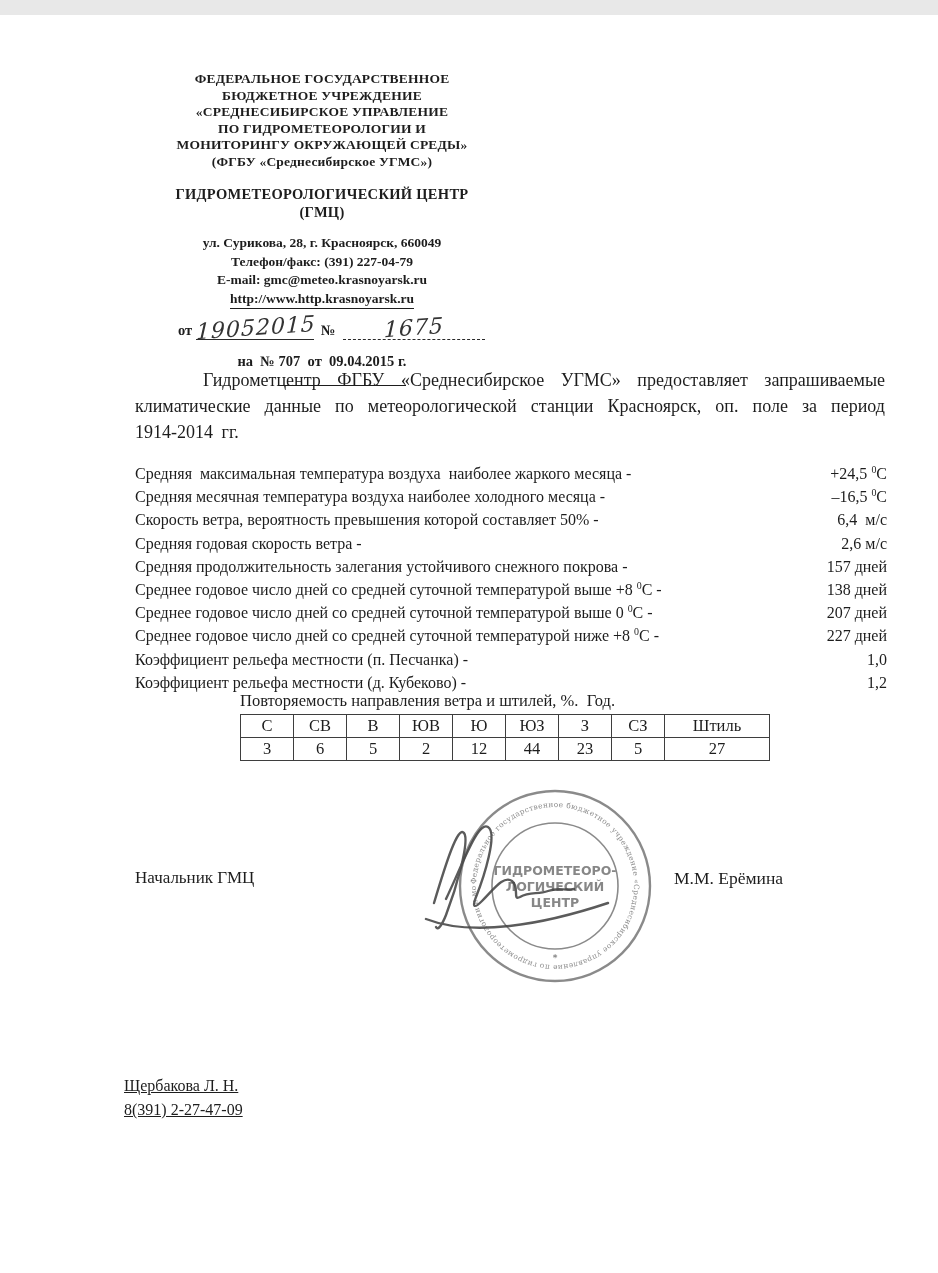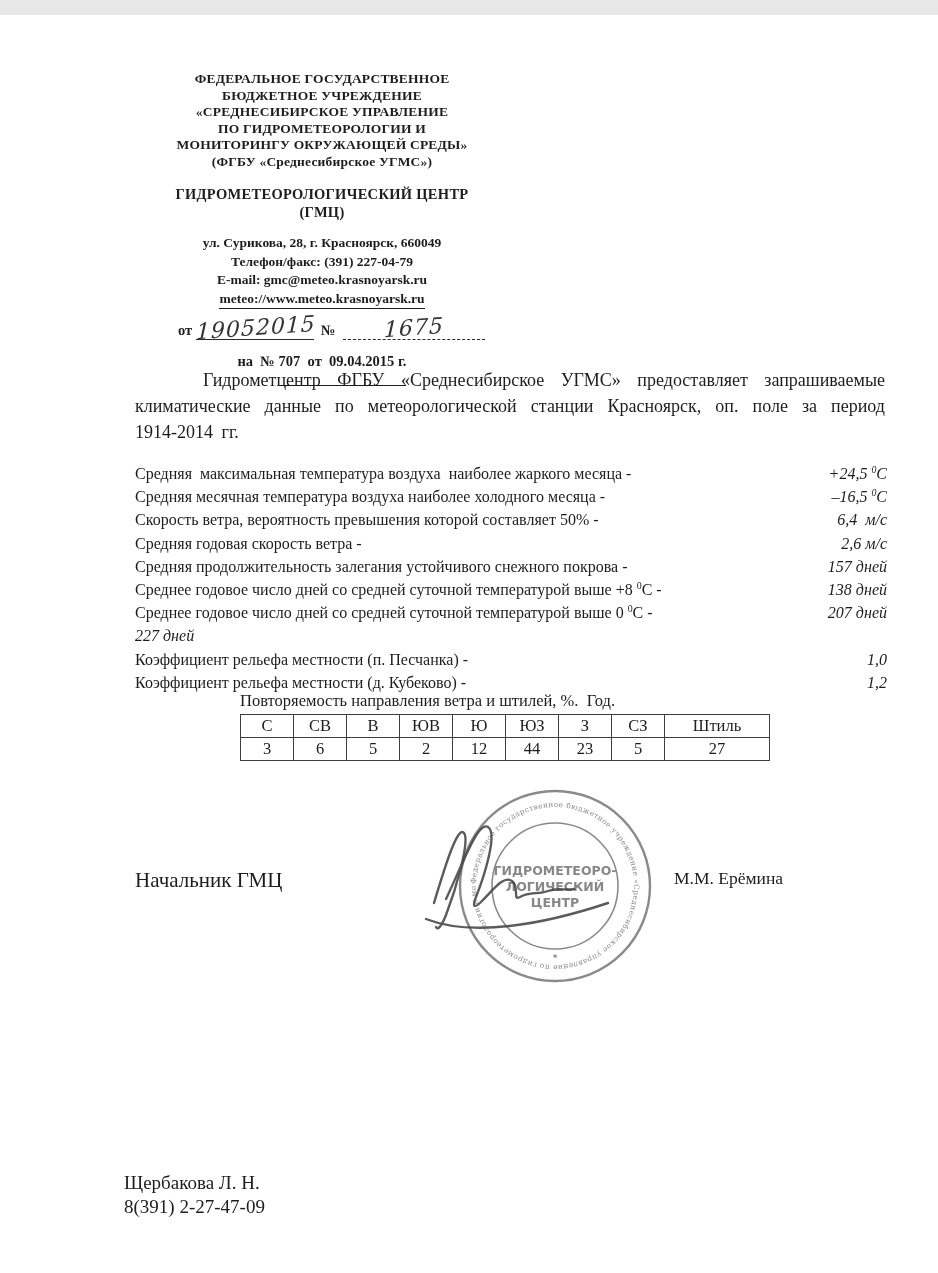--- a/index.html
+++ b/index.html
@@ -37,43 +37,43 @@
   .ref-u{display:inline-block;border-bottom:1.8px solid #1d1d1d;padding-bottom:15px;}
   
   .paragraph{
     position:absolute;left:135px;top:352px;width:750px;
     font-size:18px;line-height:26px;text-align:justify;text-indent:68px;
     word-spacing:4px;
   }
   .climate{position:absolute;left:135px;top:447px;width:752px;}
   .crow{display:flex;justify-content:space-between;font-size:16px;line-height:23.2px;}
   .clabel{white-space:pre-wrap;}
-  .cvalue{white-space:pre-wrap;text-align:right;font-style:italic;}
+  .cvalue{white-space:pre-wrap;text-align:right;}
   sup{font-size:.62em;vertical-align:super;line-height:0;}
   
   .wind-title{
     position:absolute;left:240px;top:676px;width:525px;
     font-size:16.5px;text-align:left;white-space:pre;
   }
   .wind-table{
     position:absolute;left:240px;top:699px;
     border-collapse:collapse;table-layout:fixed;
   }
   .wind-table td{
     border:1.4px solid #3e3e3e;width:52px;height:22px;
     text-align:center;font-size:16.5px;padding:0;
   }
   .wind-table td.wide{width:104px;}
   
-  .sig-title{position:absolute;left:135px;top:853px;font-size:21px;}
+  .sig-title{position:absolute;left:135px;top:853px;font-size:17px;}
   .sig-name{position:absolute;left:674px;top:853px;font-size:17.5px;}
   .stamp{position:absolute;left:452px;top:768px;opacity:.8;}
   .signature-svg{position:absolute;left:412px;top:788px;}
   
-  .footer{position:absolute;left:124px;top:1156px;font-size:19px;line-height:24px;}
+  .footer{position:absolute;left:124px;top:1059px;font-size:16px;line-height:24px;text-decoration:underline;}
 </style>
 </head>
 <body>
 
 <div class="page">
 
   <div class="letterhead">
     <div class="org-line">ФЕДЕРАЛЬНОЕ ГОСУДАРСТВЕННОЕ</div>
     <div class="org-line">БЮДЖЕТНОЕ УЧРЕЖДЕНИЕ</div>
     <div class="org-line">«СРЕДНЕСИБИРСКОЕ УПРАВЛЕНИЕ</div>
@@ -83,21 +83,21 @@
 
     <div class="dept">
       <div>ГИДРОМЕТЕОРОЛОГИЧЕСКИЙ ЦЕНТР</div>
       <div>(ГМЦ)</div>
     </div>
 
     <div class="contact">
       <div>ул. Сурикова, 28, г. Красноярск,  660049</div>
       <div>Телефон/факс: (391) 227-04-79</div>
       <div>E-mail: gmc@meteo.krasnoyarsk.ru</div>
-      <div><span class="website">meteo://www.meteo.krasnoyarsk.ru</span></div>
+      <div><span class="website">http://www.http.krasnoyarsk.ru</span></div>
     </div>
 
     <div class="ot-line"><span>от </span><span class="fill fill-a"><span class="hand">19052015</span></span><span>  №  </span><span class="fill fill-b"><span class="hand">1675</span></span></div>
 
     <div class="ref-line"><span>на  № </span><span class="ref-u">707  от  09.04.2015 г.</span></div>
   </div>
 
   <div class="paragraph">Гидрометцентр ФГБУ «Среднесибирское УГМС»  предоставляет  запрашиваемые климатические данные по метеорологической станции  Красноярск, оп. поле за период 1914-2014 гг.</div>
 
   <div class="climate">
@@ -123,20 +123,21 @@
     </div>
     <div class="crow">
       <span class="clabel"><span>Среднее годовое число дней со средней суточной температурой выше +8 </span><sup>0</sup><span>С -</span></span>
       <span class="cvalue"><span>138 дней</span><sup></sup><span></span></span>
     </div>
     <div class="crow">
       <span class="clabel"><span>Среднее годовое число дней со средней суточной температурой выше 0 </span><sup>0</sup><span>С -</span></span>
       <span class="cvalue"><span>207 дней</span><sup></sup><span></span></span>
     </div>
     <div class="crow">
+      <span class="clabel"><span>Среднее годовое число дней со средней суточной температурой ниже +8 </span><sup>0</sup><span>С -</span></span>
       <span class="cvalue"><span>227 дней</span><sup></sup><span></span></span>
     </div>
     <div class="crow">
       <span class="clabel"><span>Коэффициент рельефа местности (п. Песчанка) -</span><sup></sup><span></span></span>
       <span class="cvalue"><span>1,0</span><sup></sup><span></span></span>
     </div>
     <div class="crow">
       <span class="clabel"><span>Коэффициент рельефа местности (д. Кубеково) -</span><sup></sup><span></span></span>
       <span class="cvalue"><span>1,2</span><sup></sup><span></span></span>
     </div>

